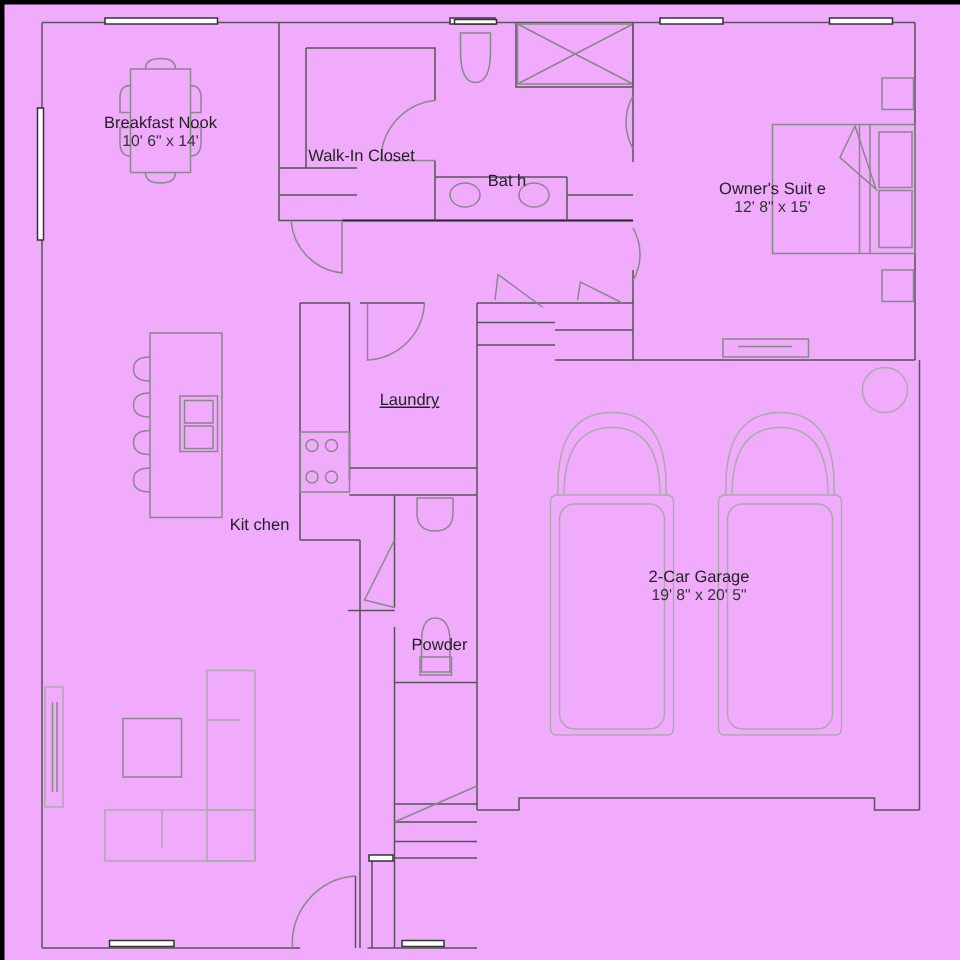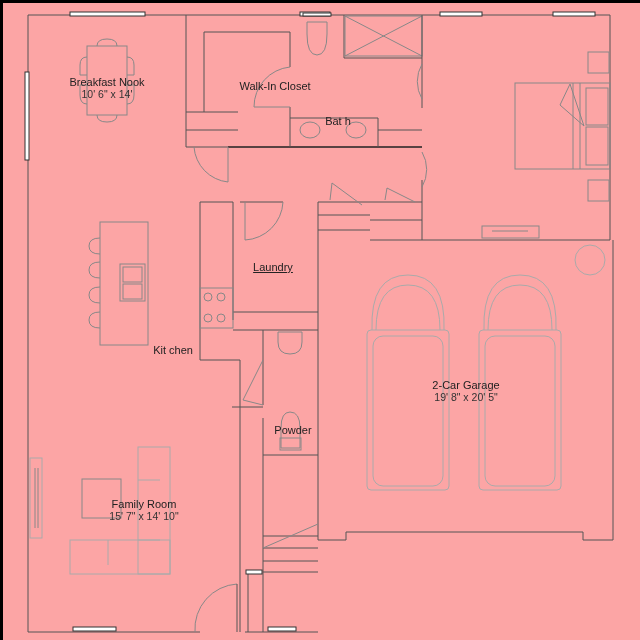--- a/index.html
+++ b/index.html
@@ -1,17 +1,17 @@
 <!DOCTYPE html>
 <html><head>
   <meta charset="utf-8">
   <style>
     html, body { margin: 0; padding: 0; background: #000; }
     body { width: 640px; height: 640px; overflow: hidden; position: relative; }
-    .canvas { position: absolute; left: 3px; top: 3px; width: 637px; height: 637px; background: #fca5a5; }
+    .canvas { position: absolute; left: 3px; top: 3px; width: 637px; height: 637px; background: #f0abfc; }
     svg { position: absolute; left: -3px; top: -3px; width: 640px; height: 640px; }
     .w { stroke: #555; stroke-width: 1; fill: none; }
     .wd { stroke: #222; stroke-width: 1.4; fill: none; }
     .f { stroke: #888; stroke-width: 1; fill: none; }
     .fl { stroke: #aaa; stroke-width: 1; fill: none; }
     .win { stroke: #333; stroke-width: 1; fill: #fff; }
     .label { position: absolute; font-family: "Liberation Sans", sans-serif; font-size: 11px; color: #222; text-align: center; line-height: 12px; white-space: nowrap; transform: translateX(-50%); }
     .label .dim { display: block; font-size: 10.5px; color: #333; }
   </style>
 </head>
@@ -176,36 +176,36 @@
       <line class="fl" x1="108" y1="540" x2="108" y2="565"></line>
       <line class="fl" x1="138" y1="480" x2="160" y2="480"></line>
       <line class="fl" x1="138" y1="540" x2="160" y2="540"></line>
     </g>
   </svg>
 
   <div class="label" style="left:104px; top:73px;">
     <span>Breakfast Nook</span>
     <span class="dim">10' 6" x 14'</span>
   </div>
-  <div class="label" style="left:238px; top:77px;margin-left:34px;">
+  <div class="label" style="left:238px; top:95px;">
     <span>Walk-In Closet</span>
   </div>
   <div class="label" style="left:335px; top:77px;margin-top:35px;">
     <span>Bat h</span>
+  </div>
+  <div class="label" style="left:512px; top:117px;">
+    <span>Owner's Suit e</span>
+    <span class="dim">12' 8" x 15'</span>
   </div>
   <div class="label" style="left:170px; top:301px;margin-top:40px;">
     <span>Kit chen</span>
   </div>
   <div class="label" style="left:270px; top:258px;text-decoration:underline;">
     <span>Laundry</span>
   </div>
   <div class="label" style="left:290px; top:382px;margin-top:39px;">
     <span>Powder</span>
   </div>
   <div class="label" style="left:463px; top:376px;">
     <span>2-Car Garage</span>
     <span class="dim">19' 8" x 20' 5"</span>
   </div>
-  <div class="label" style="left:141px; top:495px;">
-    <span>Family Room</span>
-    <span class="dim">15' 7" x 14' 10"</span>
-  </div>
 </div>
 
 </body></html>

